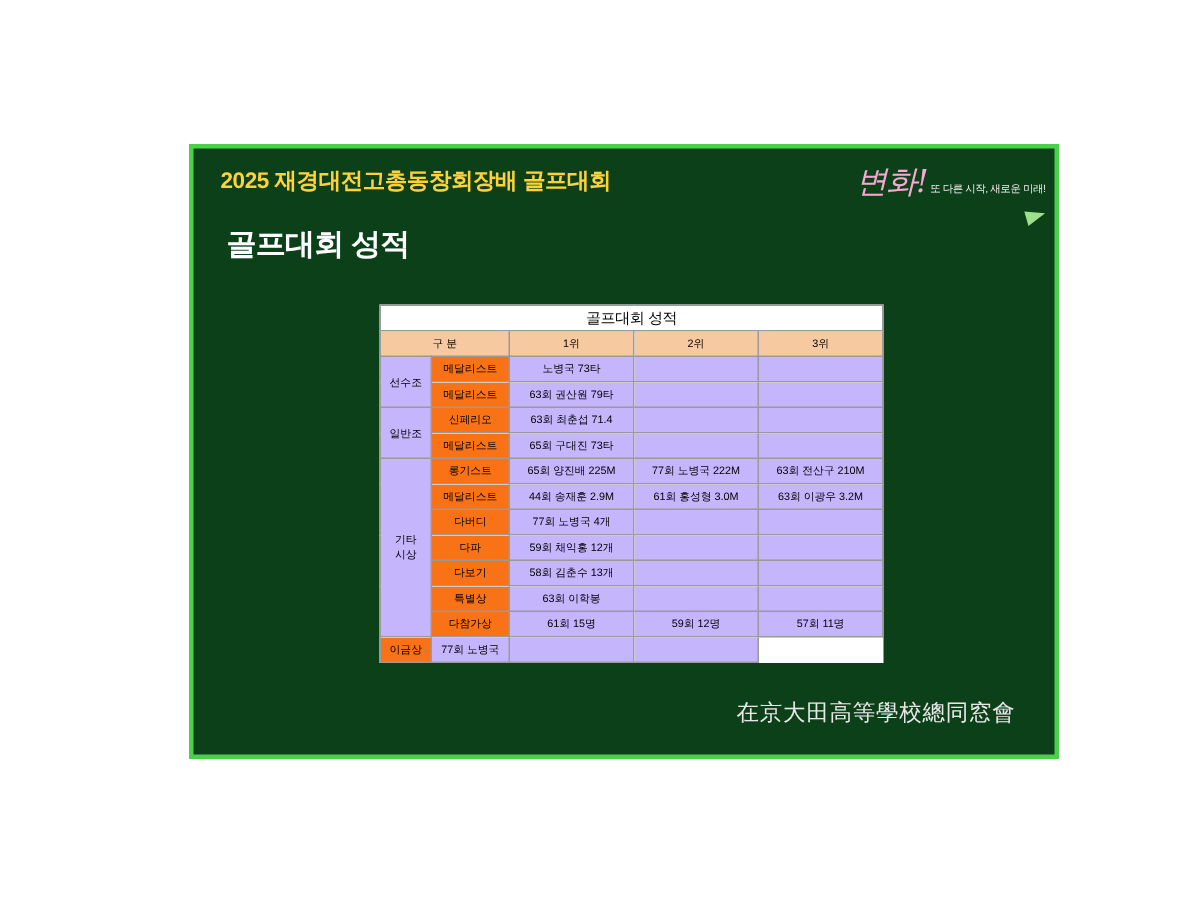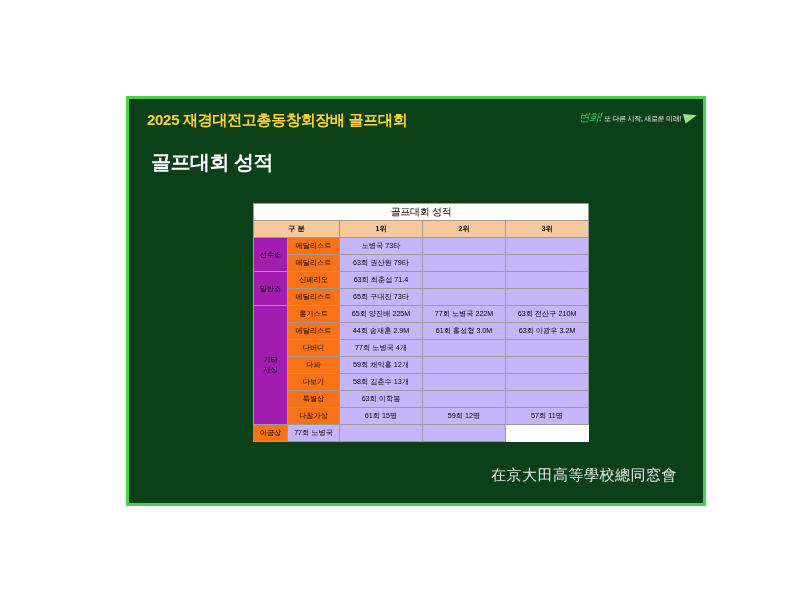--- a/index.html
+++ b/index.html
@@ -40,22 +40,22 @@
     right: 6px;
     top: 8px;
     width: 140px;
     height: 28px;
     color: #ffffff;
     text-align: right;
   }
   #logo-script {
     font-family: "DejaVu Serif", serif;
     font-style: italic;
-    font-size: 11px;
-    color: #22c55e;
+    font-size: 21px;
+    color: #f9a8d4;
     letter-spacing: -1px;
   }
   #logo-tag {
     font-size: 7px;
     color: #f2f2f2;
     margin-left: 2px;
     letter-spacing: -0.3px;
   }
   .tri-icon {
     display: inline-block;
@@ -103,24 +103,24 @@
   }
   td.tbl-title {
     background: #ffffff;
     font-size: 10px;
     font-weight: bold;
     height: 18px;
     letter-spacing: -0.3px;
   }
   tr.hdr td {
     background: #f6c9a0;
-    font-weight: bold;
+    font-weight: normal;
   }
   td.grp {
-    background: #a21caf;
+    background: #c4b5fd;
     font-weight: bold;
   }
   td.lbl {
     background: #f97316;
   }
   td.val {
     background: #c4b5fd;
     text-align: center;
   }
   #footer {

